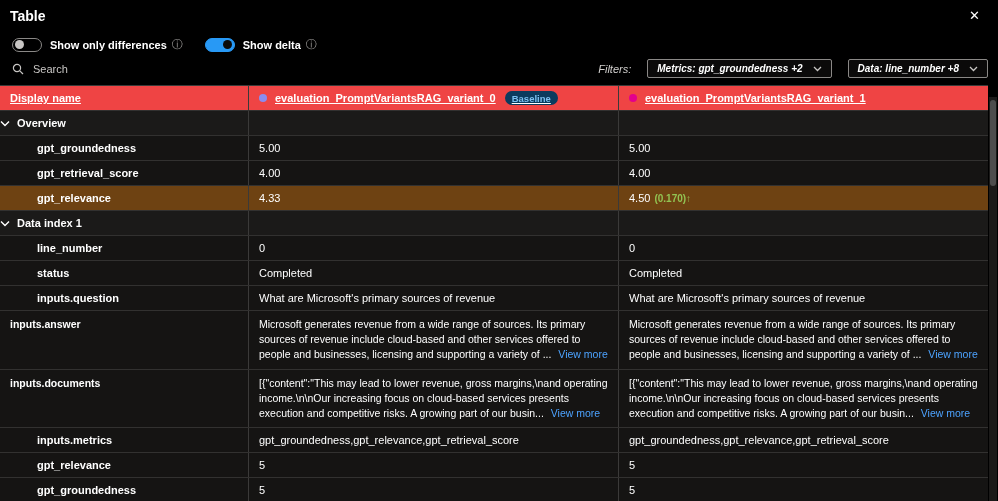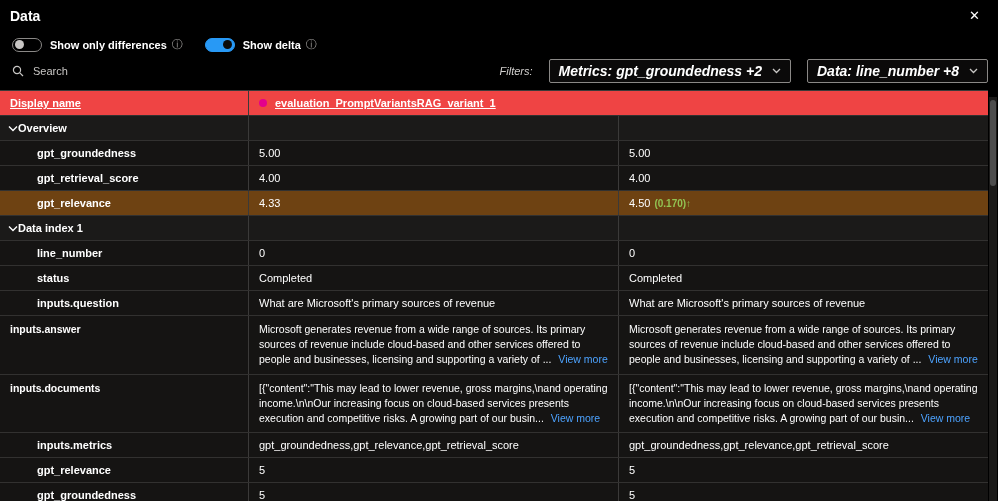--- a/index.html
+++ b/index.html
@@ -28,53 +28,53 @@
   .toggle-label { font-size:11px; font-weight:700; margin:0 5px 0 8px; }
   .info-icon { color:#a19f9d; font-size:11px; cursor:pointer; }
 
   
   .search-row { display:flex; align-items:center; justify-content:space-between; padding:5px 10px 7px 12px; }
   .search-box { display:flex; align-items:center; gap:7px; }
   .search-box input { background:transparent; border:none; outline:none; color:#ffffff; font-size:11px; width:220px; font-family:"Liberation Sans", sans-serif; }
   .search-box input::placeholder { color:#c8c6c4; }
   .filters { display:flex; align-items:center; gap:16px;font-style:italic; }
   .filters-label { color:#d2d0ce; font-size:11px; }
-  .dropdown { display:flex; align-items:center; gap:10px; border:1px solid #8a8886; padding:3px 9px; font-size:14px; font-weight:700; color:#ffffff; border-radius:2px; background:#0b0a0a; cursor:pointer; white-space:nowrap;justify-content:space-between; }
+  .dropdown { display:flex; align-items:center; gap:10px; border:1px solid #8a8886; padding:3px 9px; font-size:10px; font-weight:700; color:#ffffff; border-radius:2px; background:#0b0a0a; cursor:pointer; white-space:nowrap;justify-content:space-between; }
 
   
   .table { border-top:1px solid #3b3a39; width:988px; }
   .thead, .row { display:grid; grid-template-columns:248px 370px 370px; border-bottom:1px solid #323130; }
   .thead { background:#ef4444;text-decoration:underline; }
   .cell { padding:0 10px; display:flex; align-items:center; min-height:24px; font-size:11px; border-left:1px solid #3b3a39; overflow:hidden; white-space:nowrap; }
   .cell:first-child { border-left:none; }
   .head-cell { font-weight:700; }
   .name-cell { font-weight:700; padding-left:37px; }
   .row { background:#151413; }
   .row.group { background:#1b1a19; cursor:pointer; }
-  .row.group .name-cell { padding-left:8px; }
+  .row.group .name-cell { padding-left:0; gap:7px; }
   .row.hl { background:#6e4212; }
   .row.tall .cell { display:block; padding:6px 10px; line-height:1.45; white-space:normal; font-size:10.5px; min-height:0; }
   .link { color:#4da3ff; text-decoration:none; cursor:pointer; margin-left:4px; font-weight:400;margin-top:18px; }
   .dot { width:8px; height:8px; border-radius:50%; margin-right:8px; flex:none; }
   .dot.v0 { background:#8b8cf0; }
   .dot.v1 { background:#e3008c; }
   .badge { background:#0c3b5e; color:#7cc0f0; font-size:9.5px; padding:1.5px 7px; border-radius:9px; margin-left:9px; font-weight:700; }
   .delta { margin-left:4px; font-size:10px; font-weight:700; }
   .delta.up { color:#92c353; }
   .chev svg, .dd-chev svg, .search-icon svg { display:block; }
 
   
   .scrollbar { position:absolute; right:1px; top:97px; bottom:0; width:8px; background:#1b1a19; }
   .scroll-thumb { position:absolute; top:3px; left:1px; width:6px; height:86px; background:#4d4d4d; border-radius:3px; cursor:pointer; }
 </style>
 </head>
 <body>
 
 <div class="titlebar">
-  <span class="title">Data</span>
+  <span class="title">Table</span>
   <span class="close-btn">✕</span>
 </div>
 
 <div class="controls">
   <div class="toggle-group">
     <span class="toggle">
         <span class="knob"></span>
       </span>
     <span class="toggle-label">Show only differences</span>
     <span class="info-icon">ⓘ</span>
@@ -117,20 +117,25 @@
         </span>
     </div>
   </div>
 </div>
 
 <div class="table">
 
   <div class="thead">
     <div class="cell head-cell">Display name</div>
     <div class="cell head-cell">
+      <span class="dot v0"></span>
+      <span>evaluation_PromptVariantsRAG_variant_0</span>
+      <span class="badge">Baseline</span>
+    </div>
+    <div class="cell head-cell">
       <span class="dot v1"></span>
       <span>evaluation_PromptVariantsRAG_variant_1</span>
     </div>
   </div>
 
   <div class="row group">
     <div class="cell name-cell">
       <span class="chev">
           <svg width="10" height="7" viewBox="0 0 10 7">
             <polyline points="1,1.5 5,5.5 9,1.5" fill="none" stroke="#ffffff" stroke-width="1.4"></polyline>

